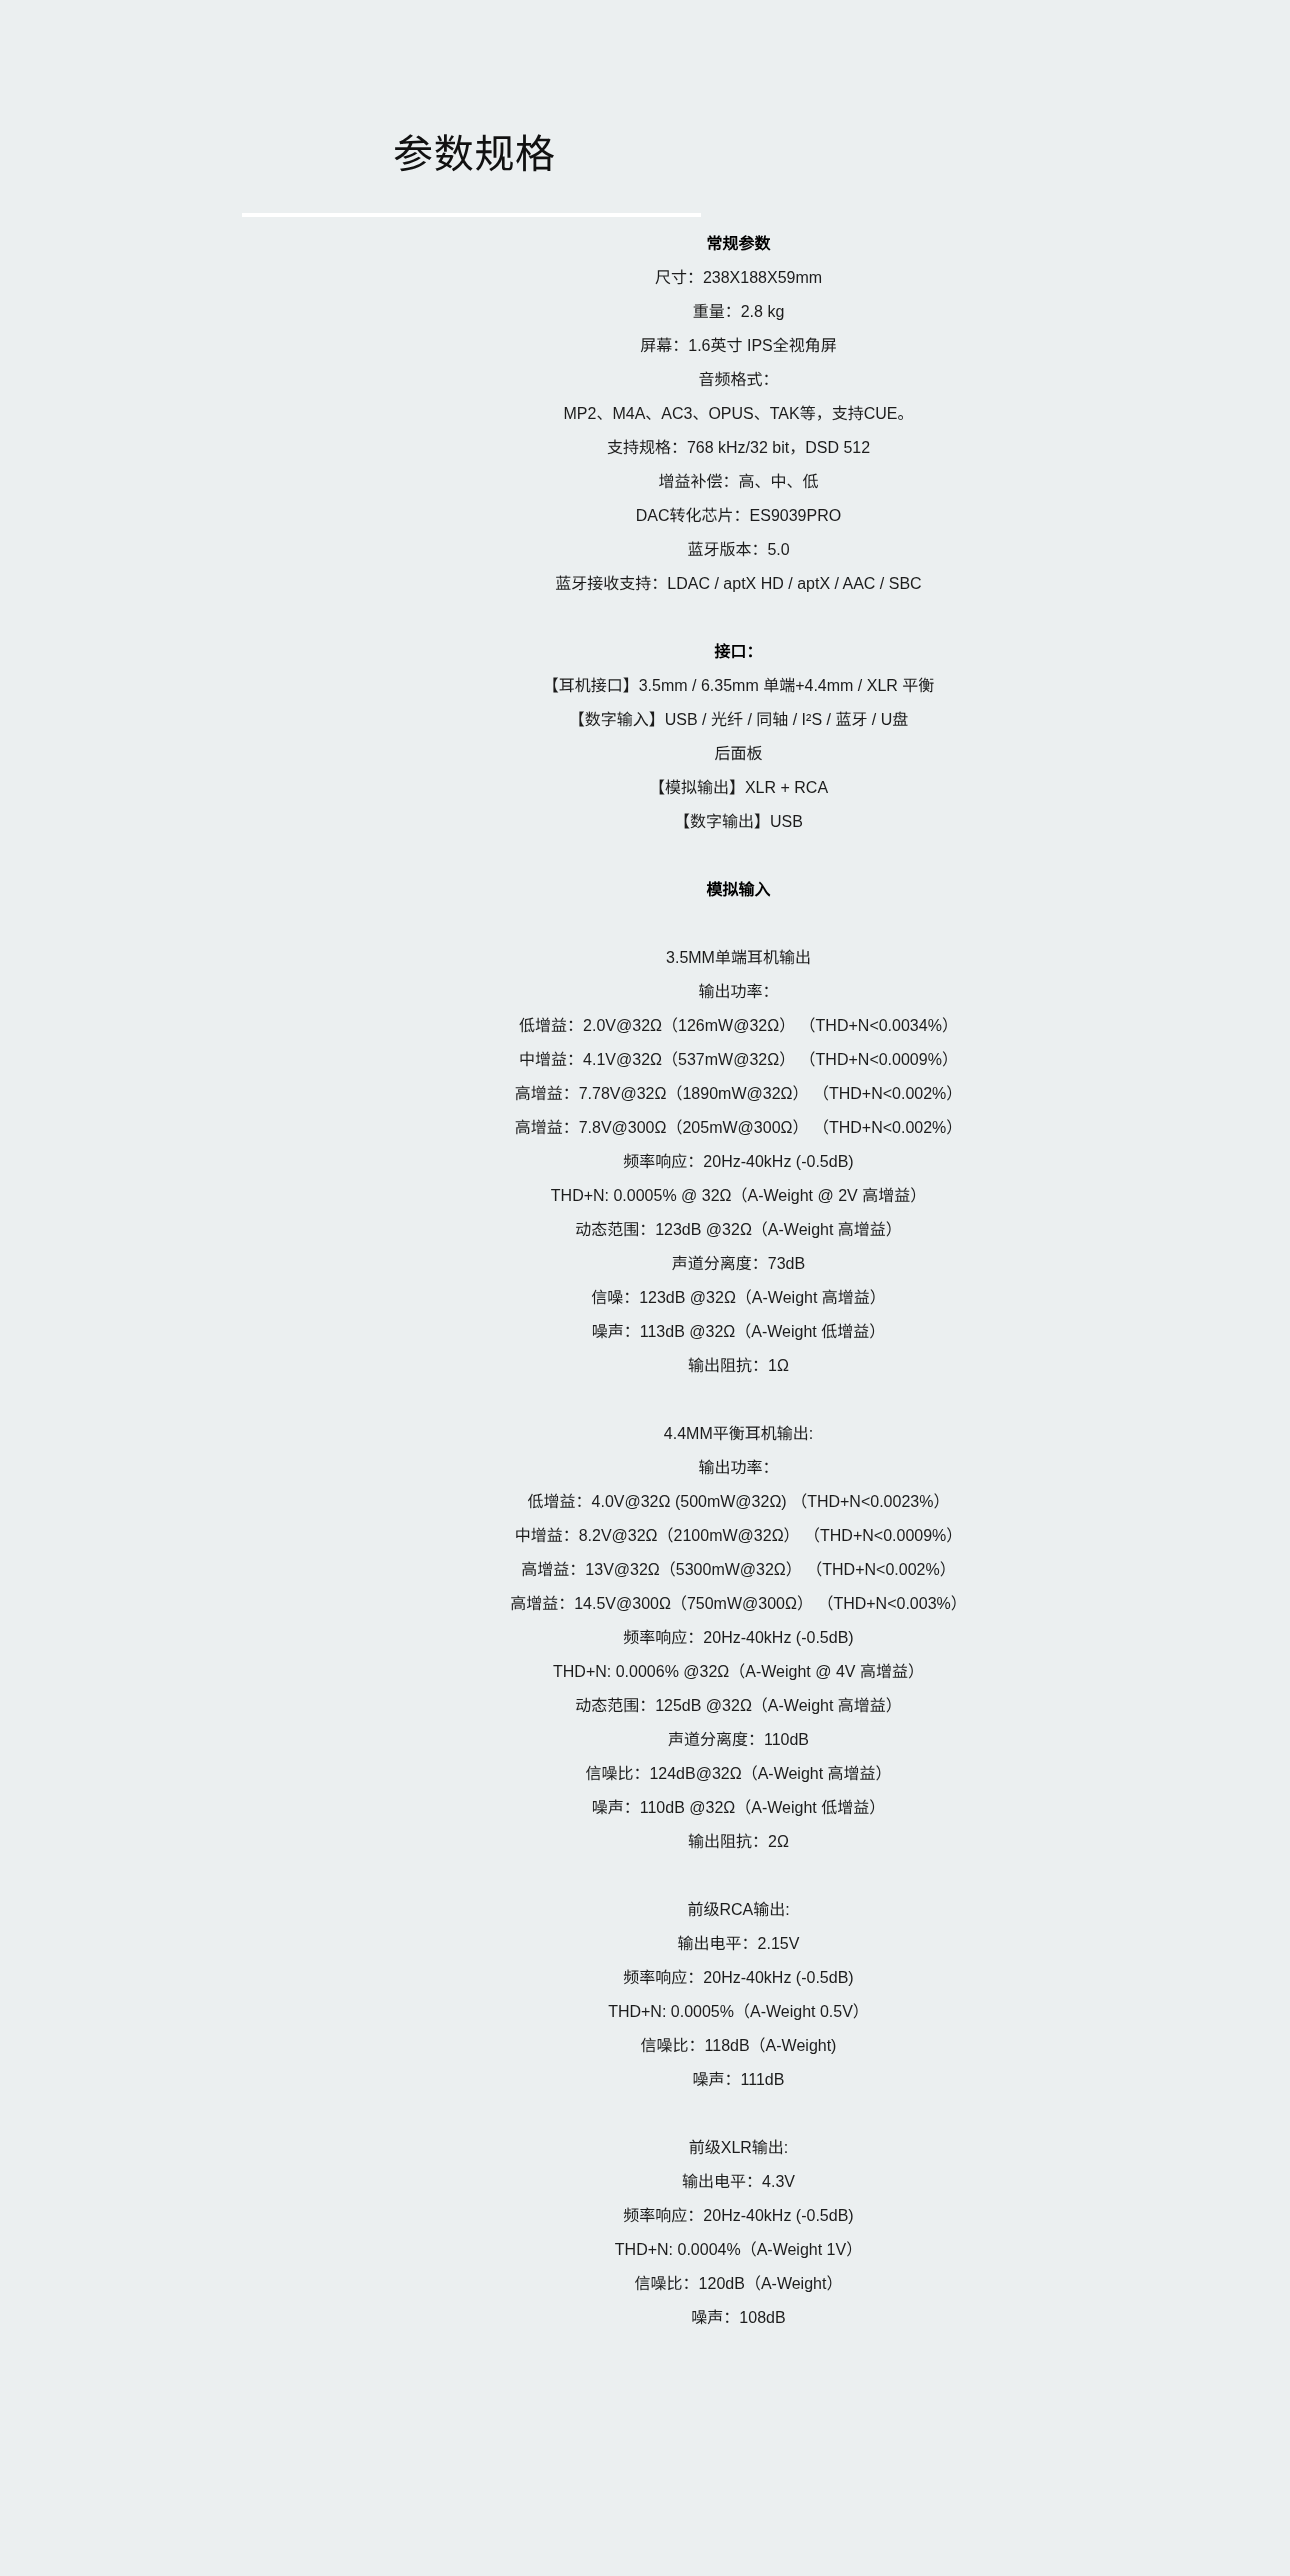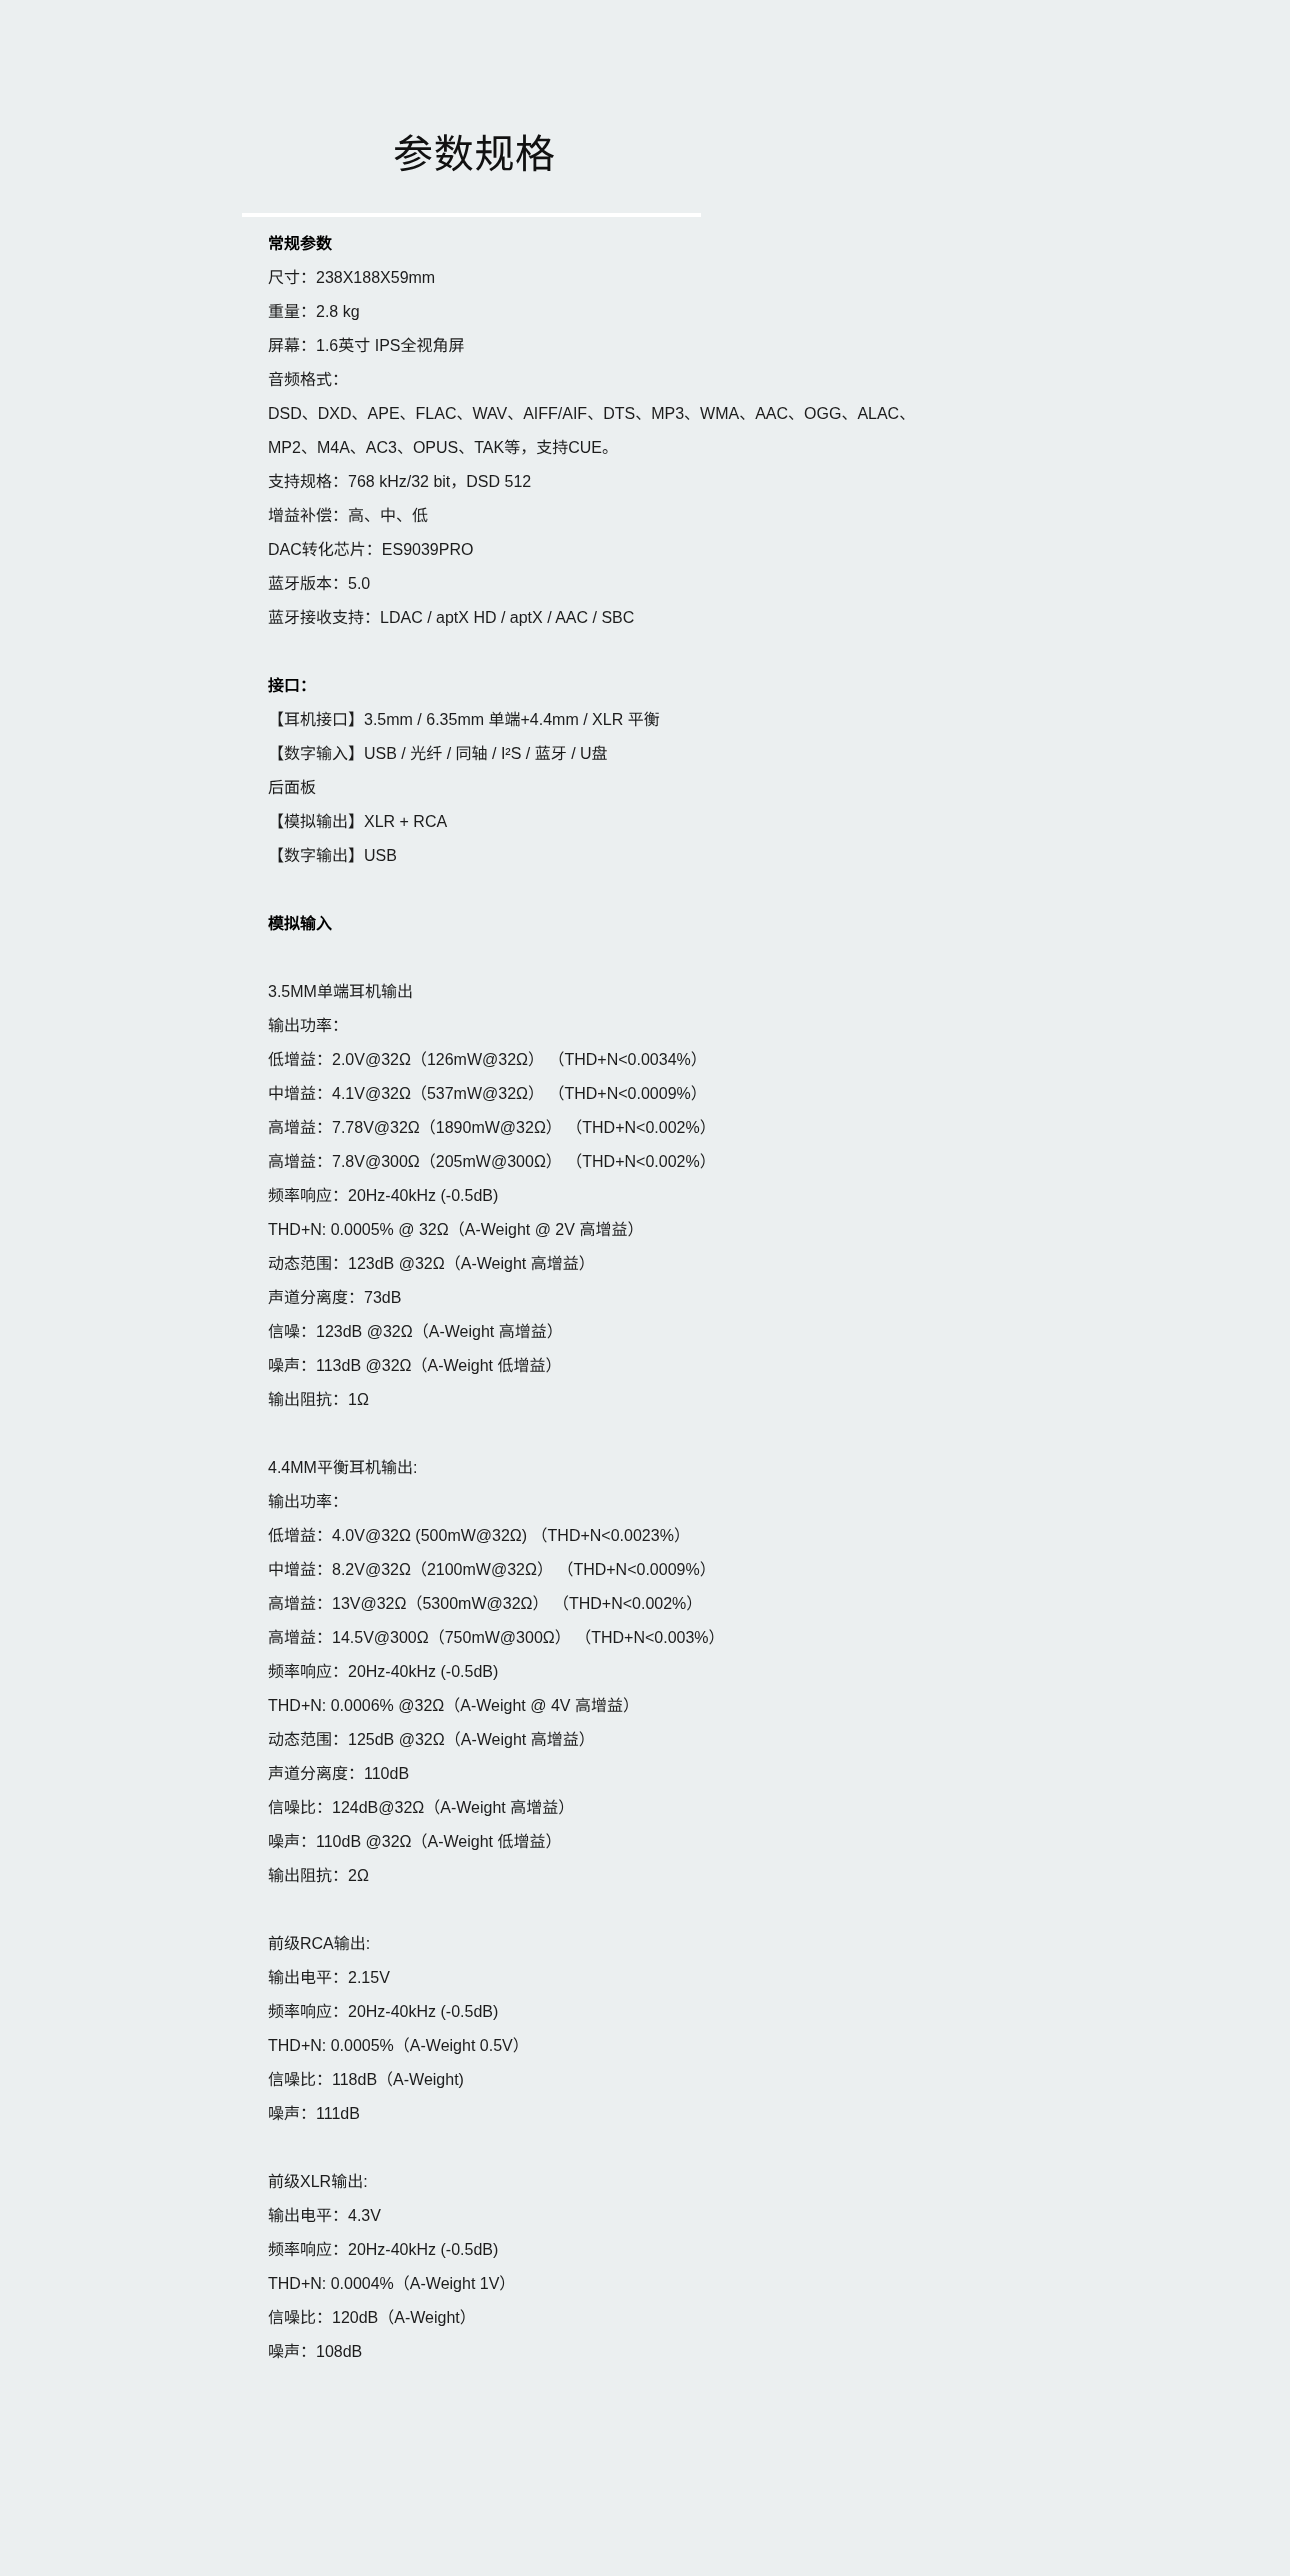--- a/index.html
+++ b/index.html
@@ -44,40 +44,40 @@
     font-size: 16px;
     line-height: 34px;
     color: #1c1c1c;
   }
   .spec-section {
     margin: 0 0 34px 0;
   }
   .spec-section p {
     margin: 0;
     white-space: nowrap;
+    text-align: center;
   }
   .spec-section p.heading {
     font-weight: 700;
     color: #000000;
   }
 </style>
 </head>
 <body style="background: rgb(235, 239, 240);">
 
 <div class="canvas">
   <h1 class="page-title">参数规格</h1>
   <div class="title-divider" style="background: rgb(255, 255, 255);"></div>
   <main class="content" style="color: rgb(28, 28, 28);">
       <section class="spec-section">
         <p class="heading">常规参数</p>
         <p class="line">尺寸：238X188X59mm</p>
         <p class="line">重量：2.8 kg</p>
         <p class="line">屏幕：1.6英寸 IPS全视角屏</p>
         <p class="line">音频格式：</p>
-        <p class="line">DSD、DXD、APE、FLAC、WAV、AIFF/AIF、DTS、MP3、WMA、AAC、OGG、ALAC、</p>
         <p class="line">MP2、M4A、AC3、OPUS、TAK等，支持CUE。</p>
         <p class="line">支持规格：768 kHz/32 bit，DSD 512</p>
         <p class="line">增益补偿：高、中、低</p>
         <p class="line">DAC转化芯片：ES9039PRO</p>
         <p class="line">蓝牙版本：5.0</p>
         <p class="line">蓝牙接收支持：LDAC / aptX HD / aptX / AAC / SBC</p>
       </section>
       <section class="spec-section">
         <p class="heading">接口：</p>
         <p class="line">【耳机接口】3.5mm / 6.35mm 单端+4.4mm / XLR 平衡</p>

